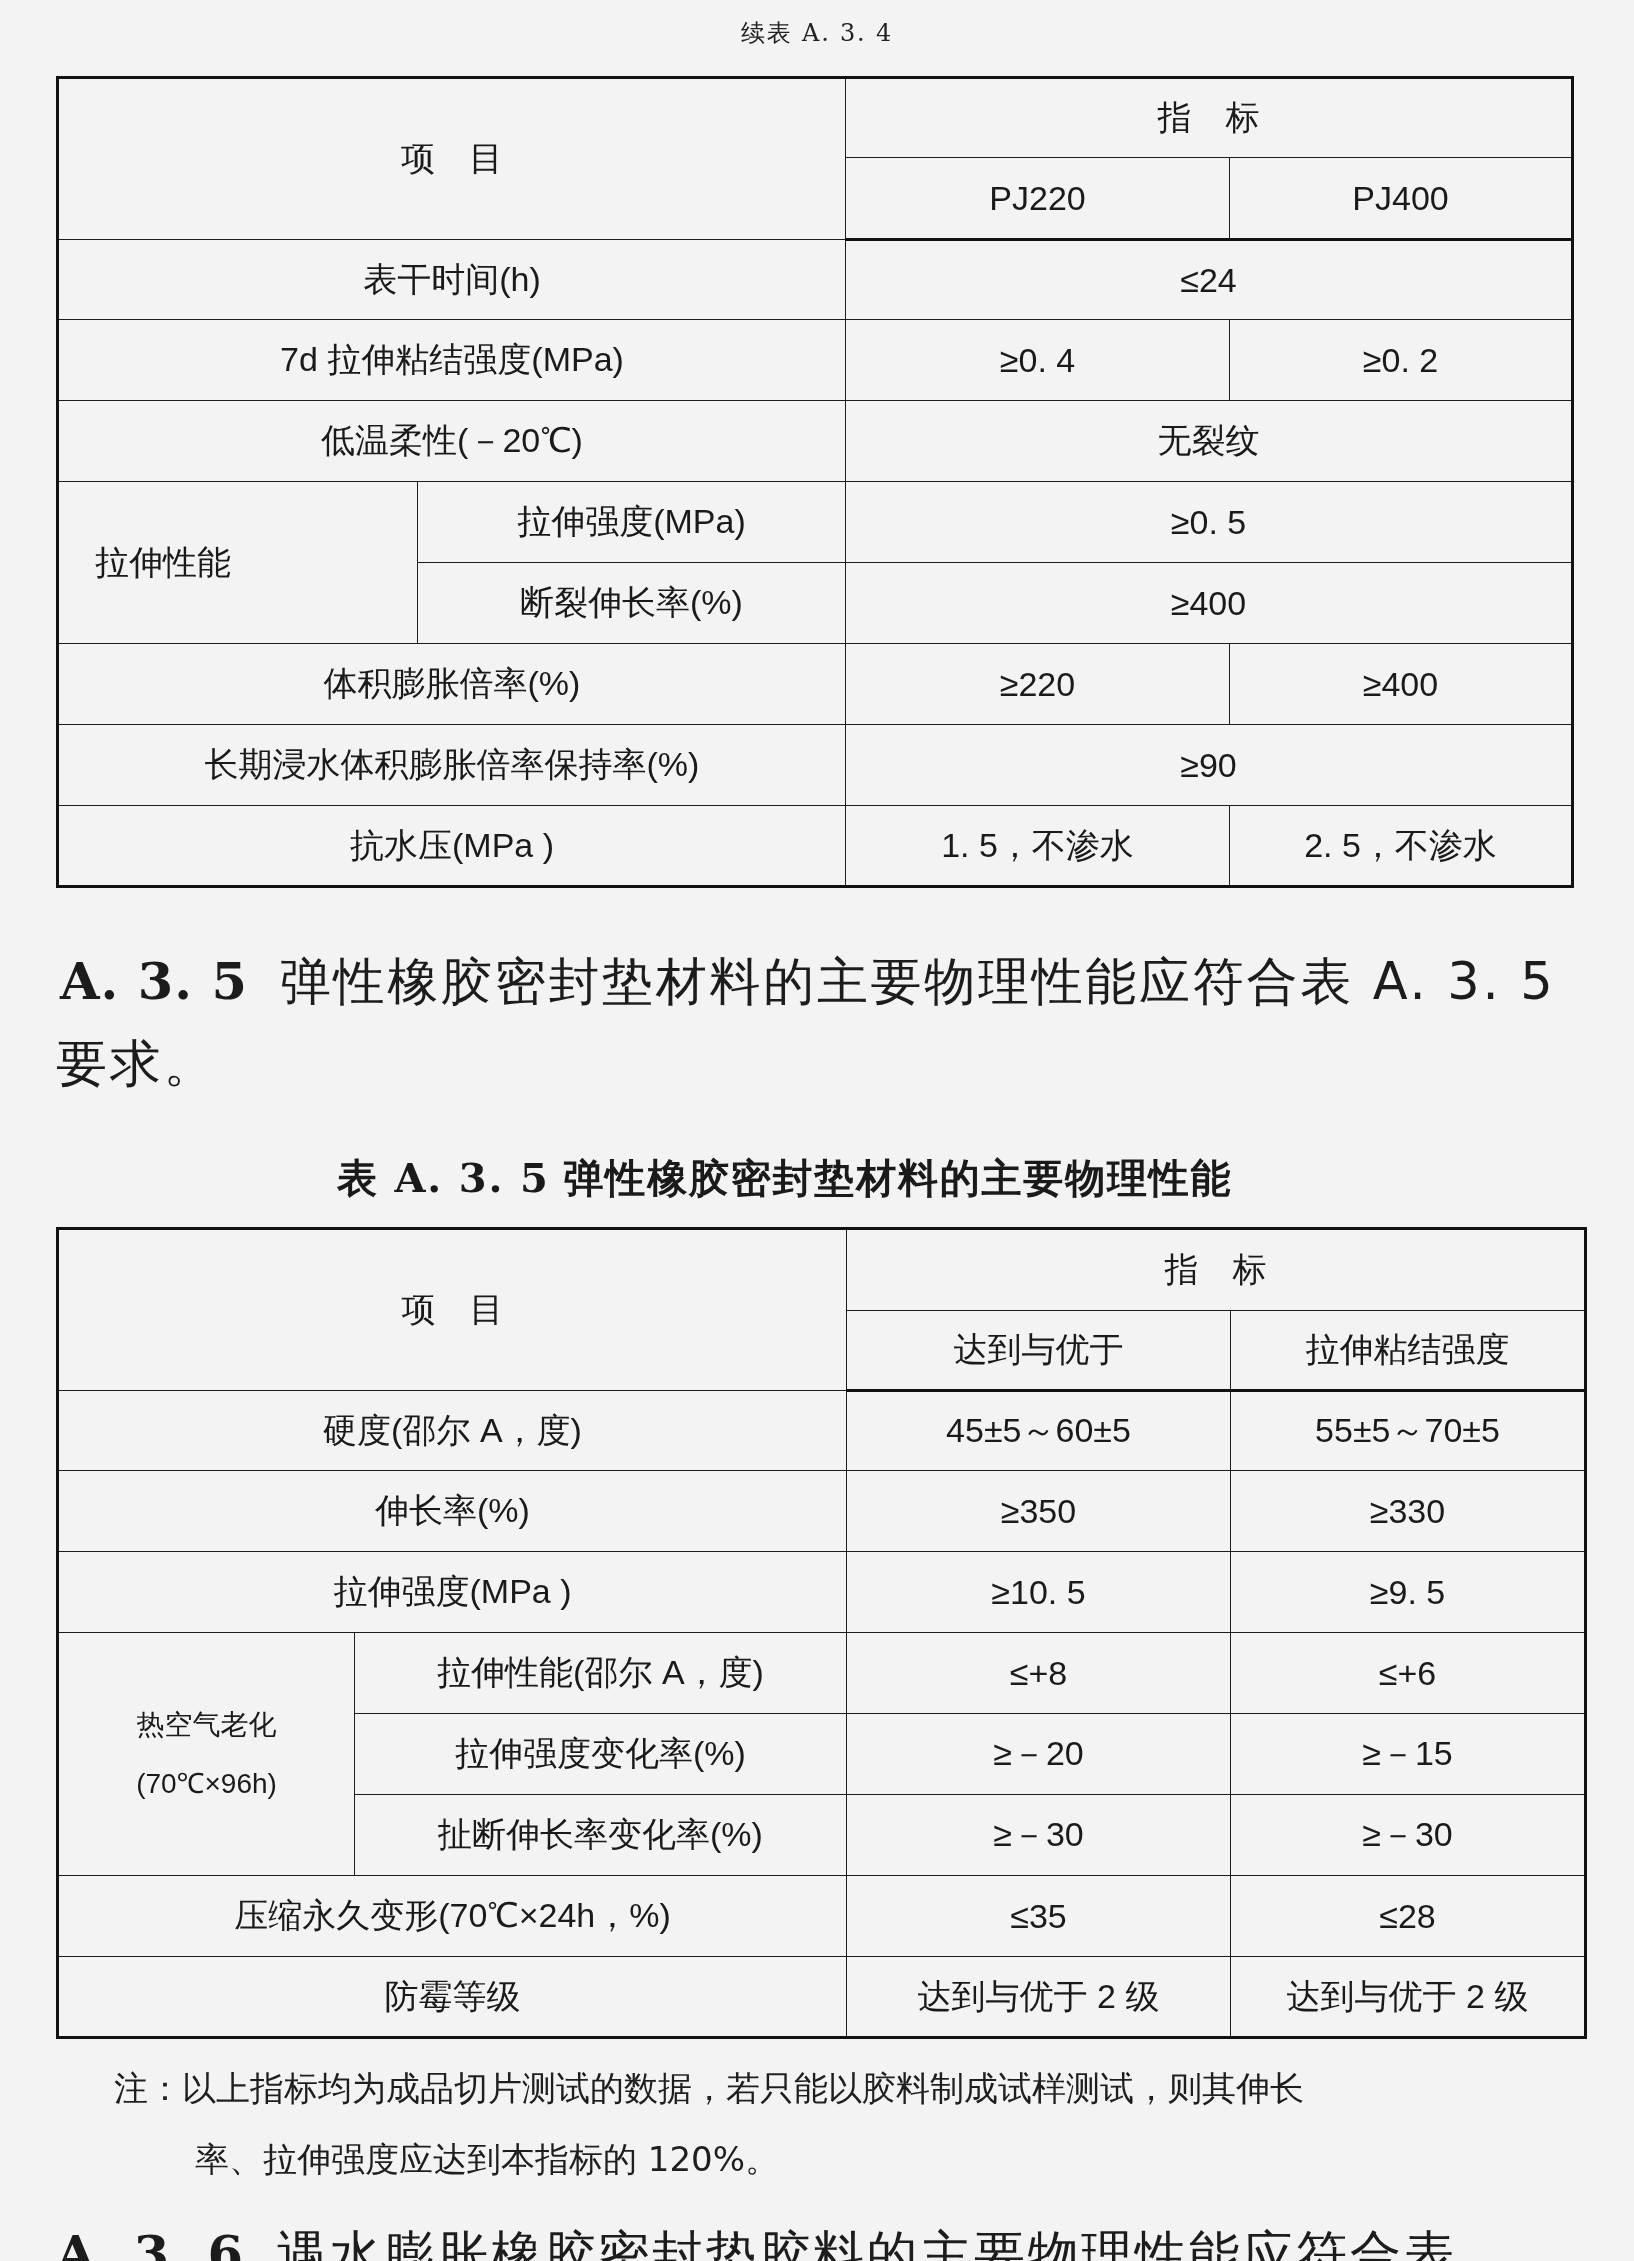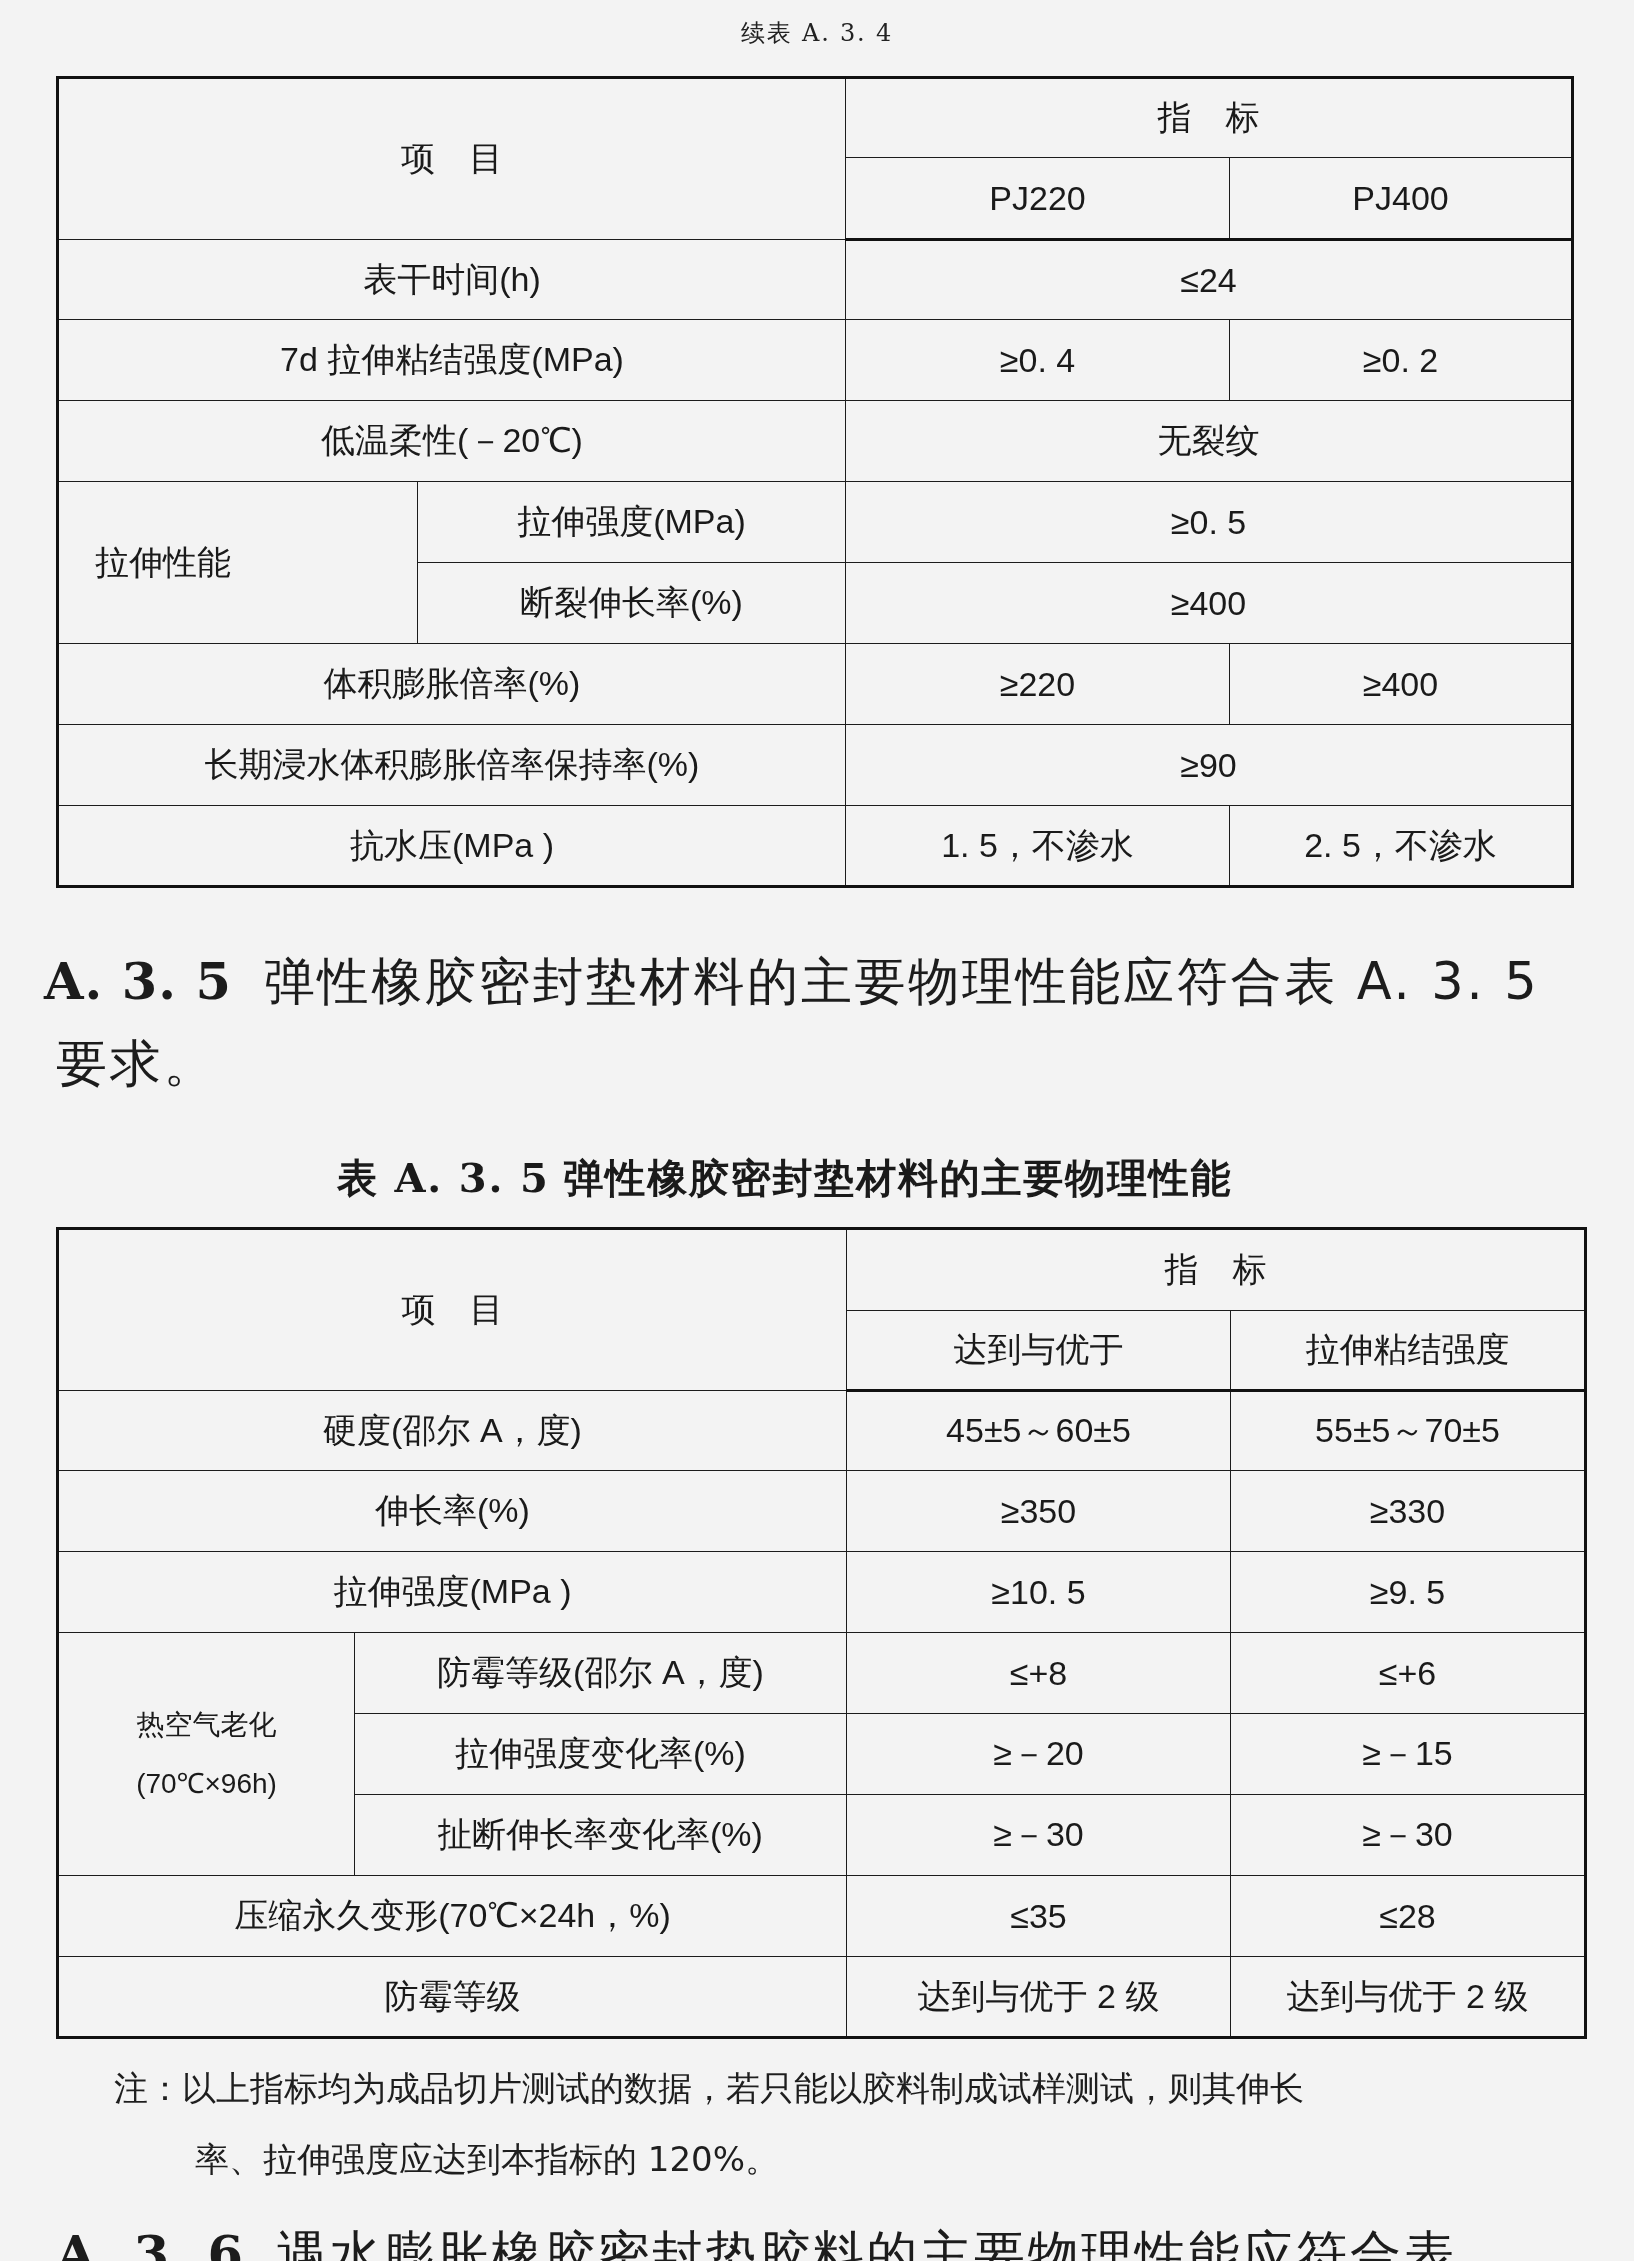--- a/index.html
+++ b/index.html
@@ -78,21 +78,21 @@
     <td colspan="2">≥90</td>
   </tr>
   <tr style="height:81px">
     <td colspan="2">抗水压(MPa )</td>
     <td>1. 5，不渗水</td>
     <td>2. 5，不渗水</td>
   </tr>
 </tbody>
   </table>
 
-<div class="abs para" style="left:44px; top:954px;">
+<div class="abs para" style="left:60px; top:954px;">
   <b>A. 3. 5</b><span>弹性橡胶密封垫材料的主要物理性能应符合表 A. 3. 5</span>
 </div>
 <div class="abs para" style="left:56px; top:1037px;">要求。</div>
 
 <div class="abs caption" style="left:337px; top:1151px;">
   <span class="num">表 A. 3. 5</span><span>弹性橡胶密封垫材料的主要物理性能</span>
 </div>
 
 <table class="spec" style="left:56px; top:1227px; width:1529px;">
   <colgroup>
@@ -123,21 +123,21 @@
   <tr style="height:81px">
     <td colspan="2">拉伸强度(MPa )</td>
     <td>≥10. 5</td>
     <td>≥9. 5</td>
   </tr>
   <tr style="height:81px">
     <td rowspan="3" style="line-height:59px; font-size:28px;">
       <div>热空气老化</div>
       <div>(70℃×96h)</div>
     </td>
-    <td>防霉等级(邵尔 A，度)</td>
+    <td>拉伸性能(邵尔 A，度)</td>
     <td>≤+8</td>
     <td>≤+6</td>
   </tr>
   <tr style="height:81px">
     <td>拉伸强度变化率(%)</td>
     <td>≥－20</td>
     <td>≥－15</td>
   </tr>
   <tr style="height:81px">
     <td>扯断伸长率变化率(%)</td>

